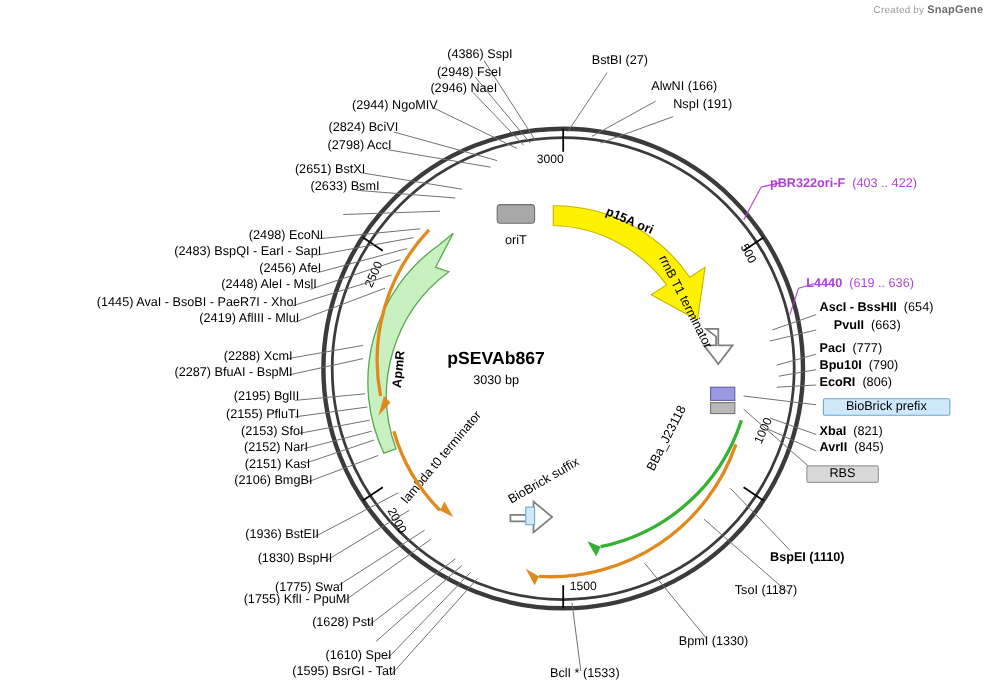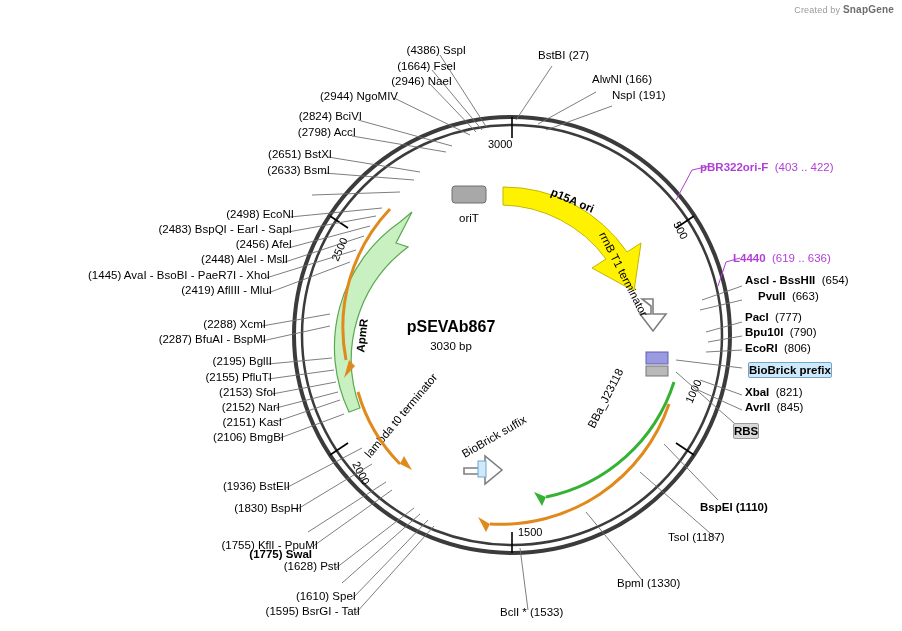--- a/index.html
+++ b/index.html
@@ -20,22 +20,22 @@
   .lbl{position:absolute;white-space:nowrap;font-size:11.5px;color:#000;}
   .lbl .nm{font-weight:bold;}
   .lbl .pos{font-weight:normal;}
   .lbl.right{text-align:left;}
   .lbl.left{text-align:right;}
 
   .purple{color:#b13fd6;}
   .purple .nm{color:#000;font-weight:bold;}
 
   .tag{
-    position:absolute;white-space:nowrap;font-size:11.5px;font-weight:bold;
-    padding:1px 0;border-radius:2px;border:1px solid #8a8a8a;
+    position:absolute;white-space:nowrap;font-size:11.5px;font-weight:normal;
+    padding:1px 20px;border-radius:2px;border:1px solid #8a8a8a;
   }
   .tag.bb{background:#cfe9fb;border-color:#6ba7cf;color:#000;}
   .tag.rbs{background:#d9d9d9;border-color:#9a9a9a;color:#000;}
 
   .ctr-title{
     position:absolute;left:0;top:318px;width:902px;text-align:center;
     font-size:16px;font-weight:bold;color:#000;
   }
   .ctr-sub{
     position:absolute;left:0;top:340px;width:902px;text-align:center;
@@ -172,44 +172,44 @@
       <path d="M692,170 L676,200"></path>
       <line x1="726" y1="262" x2="740" y2="258"></line>
       <path d="M726,262 L718,286"></path>
     </g>
   </svg>
 
   <div class="ctr-title">pSEVAb867</div>
   <div class="ctr-sub">3030 bp</div>
 
   <div class="lbl left" style="left:0;top:44px;width:466px;"><span>(4386)  SspI</span></div>
-  <div class="lbl left" style="left:0;top:60px;width:456px;"><span>(1664)  FseI</span></div>
+  <div class="lbl left" style="left:0;top:60px;width:456px;"><span>(2948)  FseI</span></div>
   <div class="lbl left" style="left:0;top:75px;width:452px;"><span>(2946)  NaeI</span></div>
   <div class="lbl left" style="left:0;top:90px;width:398px;"><span>(2944)  NgoMIV</span></div>
   <div class="lbl left" style="left:0;top:110px;width:362px;"><span>(2824)  BciVI</span></div>
   <div class="lbl left" style="left:0;top:126px;width:356px;"><span>(2798)  AccI</span></div>
   <div class="lbl left" style="left:0;top:148px;width:332px;"><span>(2651)  BstXI</span></div>
-  <div class="lbl left" style="left:2px;top:164px;width:328px;"><span>(2633)  BsmI</span></div>
+  <div class="lbl left" style="left:17px;top:164px;width:328px;"><span>(2633)  BsmI</span></div>
   <div class="lbl left" style="left:0;top:208px;width:294px;"><span>(2498)  EcoNI</span></div>
   <div class="lbl left" style="left:0;top:223px;width:292px;"><span>(2483)  BspQI  -  EarI  -  SapI</span></div>
   <div class="lbl left" style="left:0;top:238px;width:292px;"><span>(2456)  AfeI</span></div>
   <div class="lbl left" style="left:0;top:253px;width:288px;"><span>(2448)  AleI  -  MslI</span></div>
   <div class="lbl left" style="left:0;top:269px;width:270px;"><span>(1445)  AvaI  -  BsoBI  -  PaeR7I  -  XhoI</span></div>
   <div class="lbl left" style="left:0;top:284px;width:272px;"><span>(2419)  AflIII  -  MluI</span></div>
   <div class="lbl left" style="left:0;top:318px;width:266px;"><span>(2288)  XcmI</span></div>
   <div class="lbl left" style="left:0;top:333px;width:266px;"><span>(2287)  BfuAI  -  BspMI</span></div>
   <div class="lbl left" style="left:0;top:355px;width:272px;"><span>(2195)  BglII</span></div>
   <div class="lbl left" style="left:0;top:371px;width:272px;"><span>(2155)  PfluTI</span></div>
   <div class="lbl left" style="left:0;top:386px;width:276px;"><span>(2153)  SfoI</span></div>
   <div class="lbl left" style="left:0;top:401px;width:280px;"><span>(2152)  NarI</span></div>
   <div class="lbl left" style="left:0;top:416px;width:282px;"><span>(2151)  KasI</span></div>
   <div class="lbl left" style="left:0;top:431px;width:284px;"><span>(2106)  BmgBI</span></div>
   <div class="lbl left" style="left:0;top:480px;width:290px;"><span>(1936)  BstEII</span></div>
   <div class="lbl left" style="left:0;top:502px;width:302px;"><span>(1830)  BspHI</span></div>
-  <div class="lbl left" style="left:0;top:548px;width:312px;font-weight:bold;"><span>(1775)  SwaI</span></div>
+  <div class="lbl left" style="left:0;top:528px;width:312px;"><span>(1775)  SwaI</span></div>
   <div class="lbl left" style="left:0;top:539px;width:318px;"><span>(1755)  KflI  -  PpuMI</span></div>
   <div class="lbl left" style="left:0;top:560px;width:340px;"><span>(1628)  PstI</span></div>
   <div class="lbl left" style="left:0;top:590px;width:356px;"><span>(1610)  SpeI</span></div>
   <div class="lbl left" style="left:0;top:605px;width:360px;"><span>(1595)  BsrGI  -  TatI</span></div>
 
   <div class="lbl right" style="left:538px;top:49px;"><span>BstBI   (27)</span></div>
   <div class="lbl right" style="left:592px;top:73px;"><span>AlwNI   (166)</span></div>
   <div class="lbl right" style="left:612px;top:89px;"><span>NspI   (191)</span></div>
 
   <div class="lbl right purple" style="left:700px;top:161px;">

